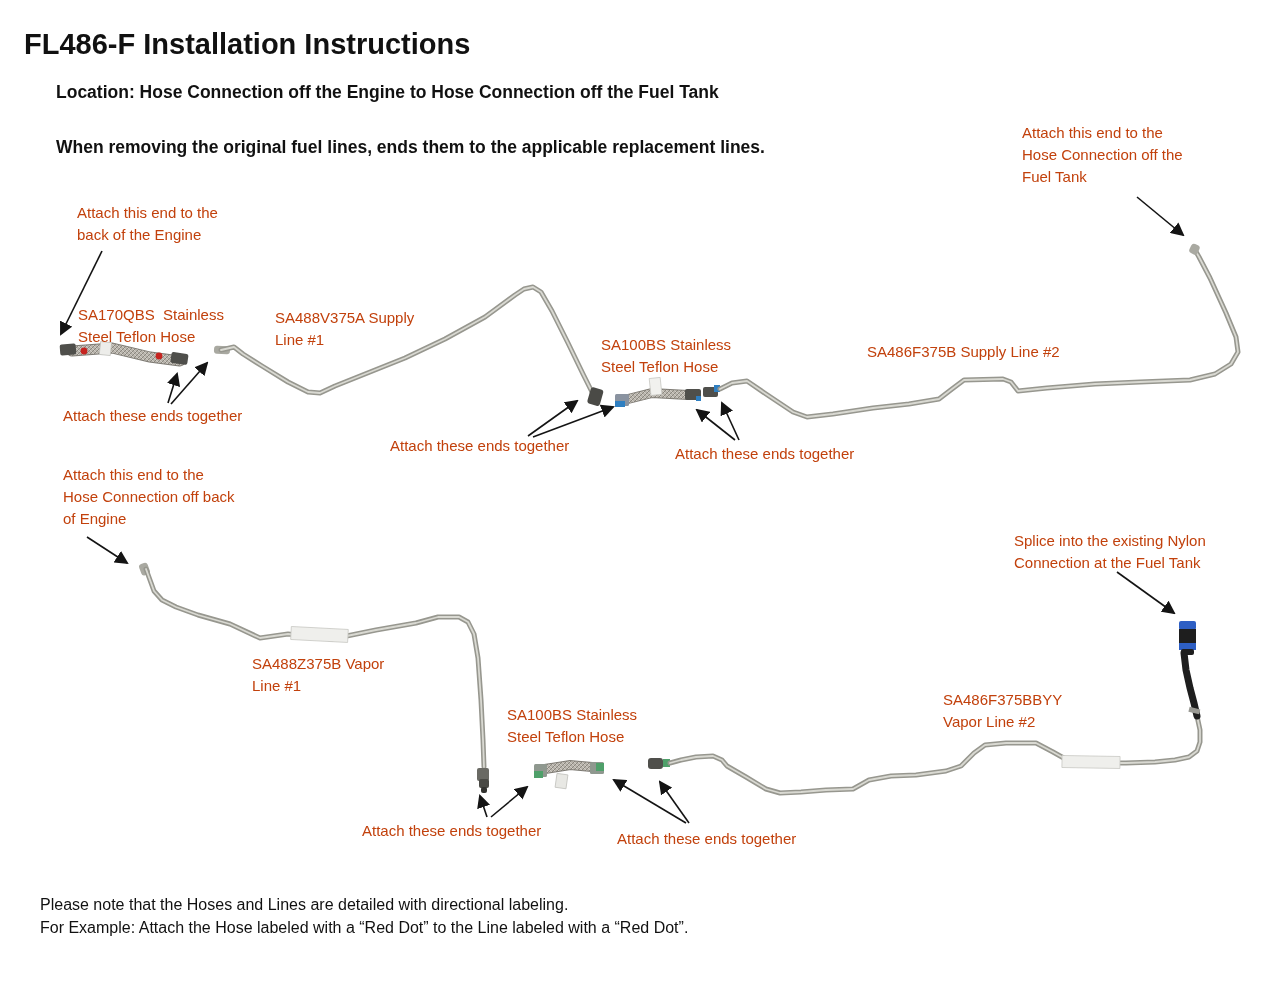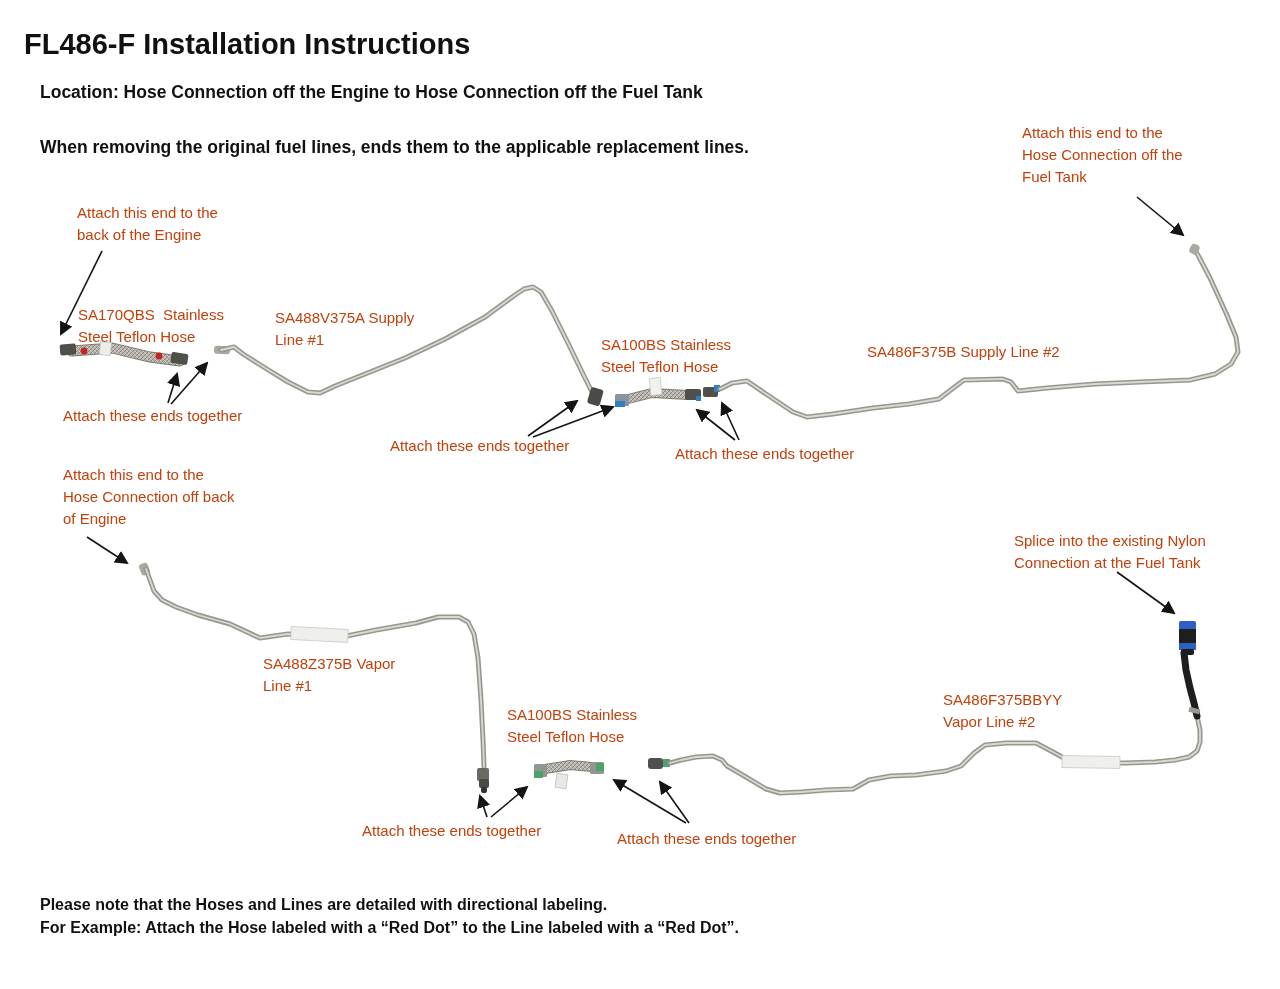--- a/index.html
+++ b/index.html
@@ -3,22 +3,22 @@
 <meta charset="utf-8">
 <style>
   html,body{margin:0;padding:0;}
   body{
     width:1280px;height:989px;position:relative;background:#ffffff;
     font-family:"Liberation Sans",sans-serif;color:#161616;overflow:hidden;
   }
   #diagram-canvas{position:absolute;left:0;top:0;z-index:0;}
   .lbl{position:absolute;white-space:pre-wrap;font-size:15px;line-height:22px;color:#c2410c;z-index:2;}
   .h-title{font-size:29px;font-weight:700;line-height:32px;color:#111;}
-  .h-sub{font-size:17.5px;font-weight:700;color:#111;}
-  .h-foot{font-size:16px;font-weight:700;line-height:23px;color:#111;}
+  .h-sub{font-size:17.5px;font-weight:700;color:#111;margin-left:16px;}
+  .h-foot{font-size:16px;font-weight:400;line-height:23px;color:#111;}
 </style>
 </head>
 <body>
 
 <svg id="diagram-canvas" width="1280" height="989" viewBox="0 0 1280 989" xmlns="http://www.w3.org/2000/svg">
   <defs>
     <marker id="ah" viewBox="0 0 10 10" refX="8.5" refY="5" markerWidth="8.5" markerHeight="8.5" orient="auto">
       <path d="M0,0 L10,5 L0,10 z" style="fill:var(--ink)"></path>
     </marker>
     <pattern id="braid" width="4" height="4" patternUnits="userSpaceOnUse">
@@ -133,21 +133,21 @@
 <div class="lbl" style="left:601px;top:334px">SA100BS Stainless
 Steel Teflon Hose</div>
 <div class="lbl" style="left:867px;top:341px">SA486F375B Supply Line #2</div>
 <div class="lbl" style="left:1022px;top:122px">Attach this end to the
 Hose Connection off the
 Fuel Tank</div>
 
 <div class="lbl" style="left:63px;top:464px">Attach this end to the
 Hose Connection off back
 of Engine</div>
-<div class="lbl" style="left:263px;top:653px">SA488Z375B Vapor
+<div class="lbl" style="left:252px;top:653px">SA488Z375B Vapor
 Line #1</div>
 <div class="lbl" style="left:507px;top:704px">SA100BS Stainless
 Steel Teflon Hose</div>
 <div class="lbl" style="left:362px;top:820px">Attach these ends together</div>
 <div class="lbl" style="left:617px;top:828px">Attach these ends together</div>
 <div class="lbl" style="left:943px;top:689px">SA486F375BBYY
 Vapor Line #2</div>
 <div class="lbl" style="left:1014px;top:530px">Splice into the existing Nylon
 Connection at the Fuel Tank</div>
 

